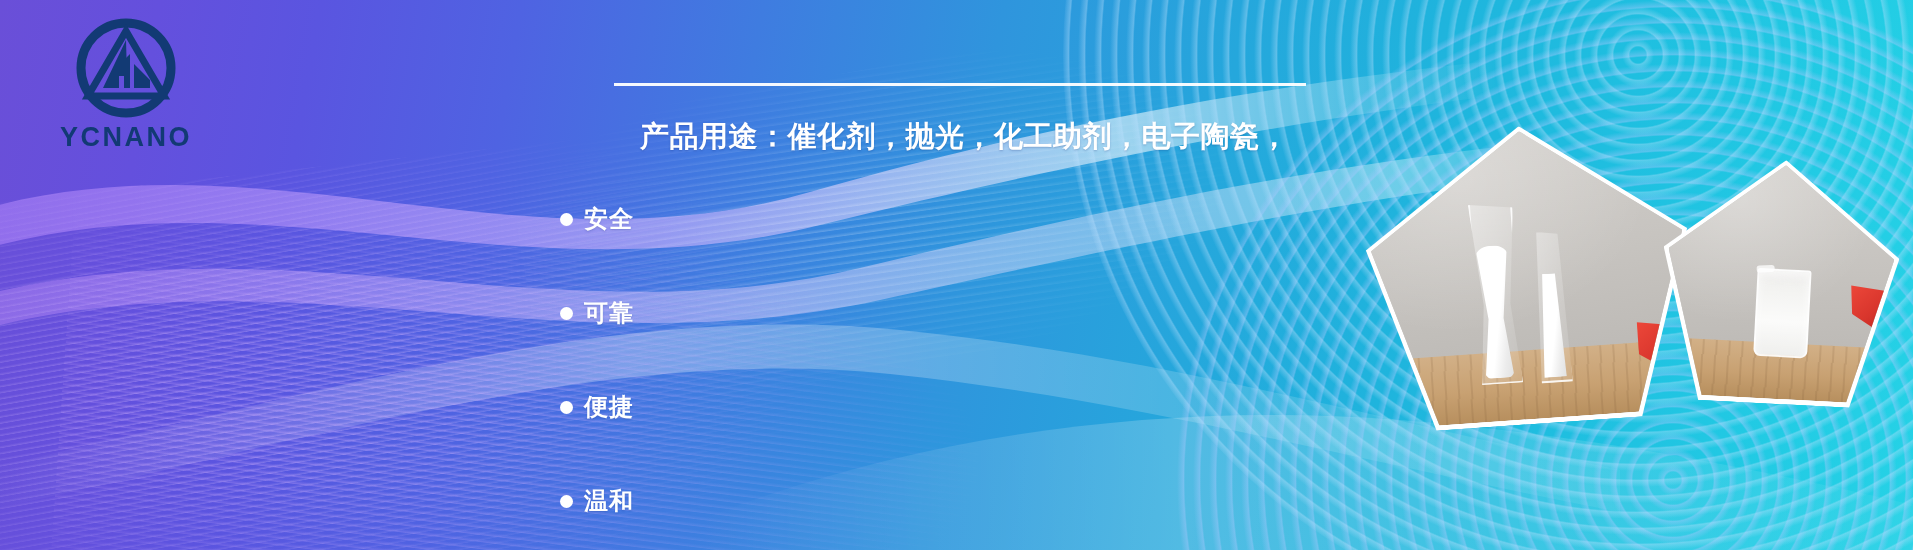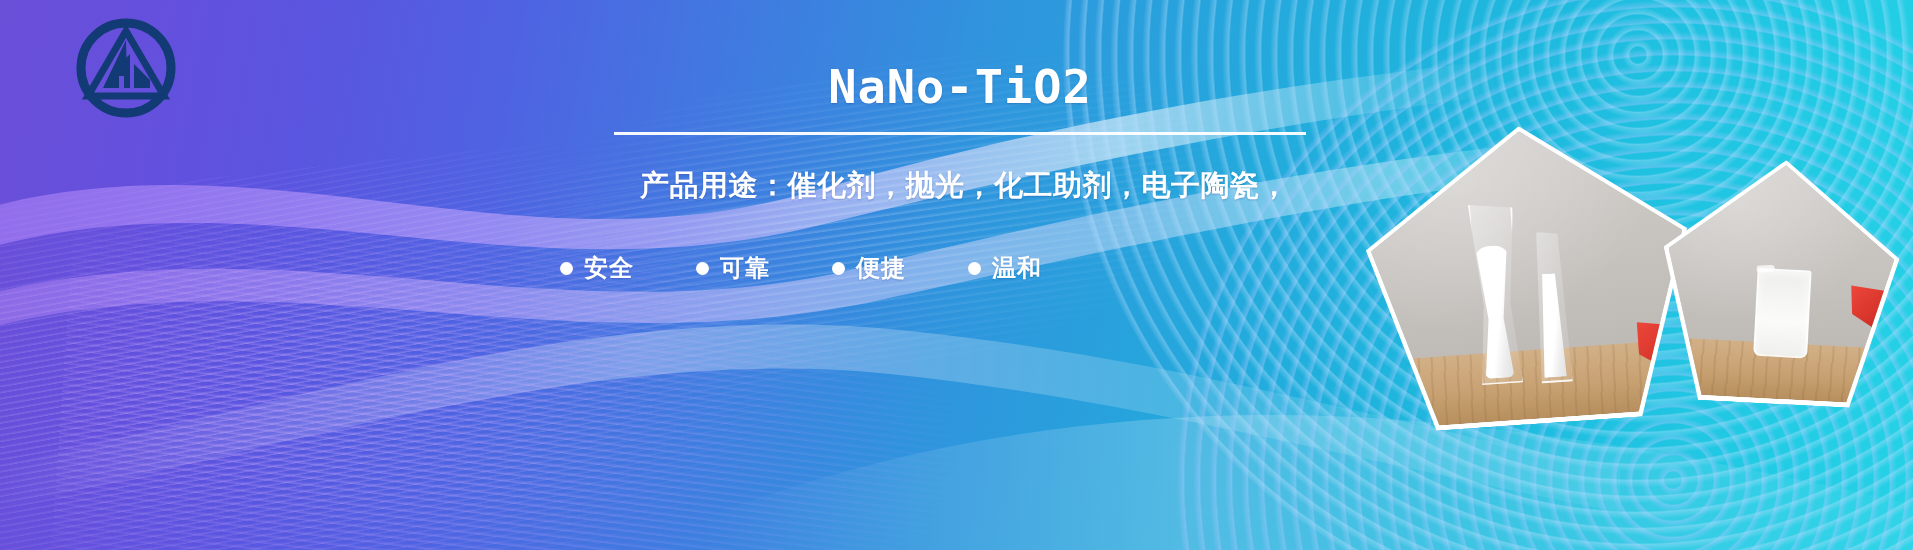--- a/index.html
+++ b/index.html
@@ -168,22 +168,23 @@
     font-weight: 700;
     line-height: 1.52;
     letter-spacing: 0.5px;
     text-shadow: 0 1px 2px rgba(20,40,110,0.25);
   }
   .subhead-line { display: block; white-space: nowrap; text-align: center; }
 
   .features {
     margin-top: 45px;
     display: flex;
-    justify-content: flex-start;
+    justify-content: space-between;
     gap: 62px;
+    flex-direction: column;
   }
   .feature {
     display: flex;
     align-items: center;
     gap: 11px;
     font-size: 24px;
     font-weight: 700;
     letter-spacing: 1px;
     text-shadow: 0 1px 2px rgba(20,40,110,0.22);
   }
@@ -347,24 +348,24 @@
   </div>
 
   <div class="logo-block">
     <svg class="logo-mark" width="108" height="108" viewBox="0 0 108 108">
       <circle cx="54" cy="54" r="45" fill="none" stroke="#123a74" stroke-width="9"></circle>
       <path d="M54 17 L92 82 L16 82 Z" fill="none" stroke="#123a74" stroke-width="7"></path>
       <path d="M54 26 L55 62 L47 62 L47 74 L31 74 Z" fill="#123a74"></path>
       <path d="M58 40 L58 74 L52 74 L52 46 Z" fill="#123a74"></path>
       <path d="M62 50 L78 66 L78 74 L62 74 Z" fill="#123a74"></path>
     </svg>
+    <span class="logo-word">YCNANO</span>
   </div>
 
   <div class="copy">
-    <h1 class="headline">NaNo-TiO2</h1>
 
     <div class="rule"></div>
 
     <div class="subhead">
       <span class="subhead-line">产品用途：催化剂，抛光，化工助剂，电子陶瓷，</span>
     </div>
 
     <div class="features">
       <div class="feature">
         <span class="dot"></span>

